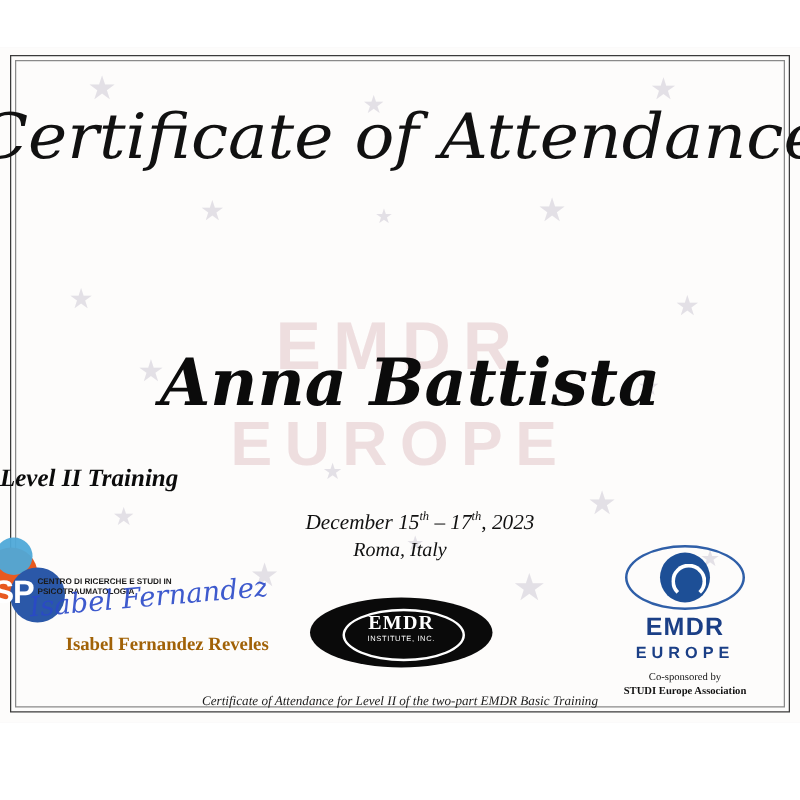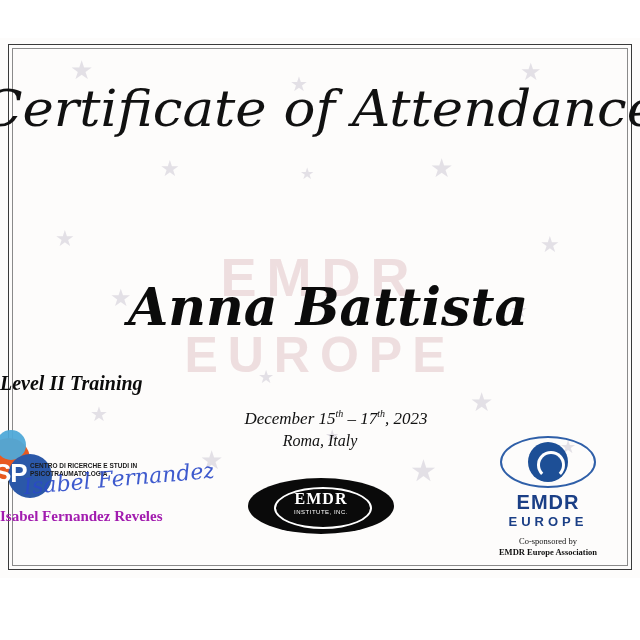--- a/index.html
+++ b/index.html
@@ -256,24 +256,24 @@
     opacity: .9;
     white-space: nowrap;
     overflow: hidden;
   }
 
   .signer-name {
     position: absolute;
     left: 0;
     top: 470px;
     width: 215px;
-    text-align: left;
+    text-align: right;
     font-weight: 700;
     font-size: 15px;
-    color: #a21caf;
+    color: #a16207;
   }
   .signer-title {
     position: absolute;
     left: 0;
     top: 490px;
     width: 215px;
     text-align: center;
     font-weight: 700;
     font-style: italic;
     font-size: 11px;
@@ -458,20 +458,21 @@
 
       <div class="emdr-europe">
         <div class="eye">
           <div class="outline"></div>
           <div class="swirl"></div>
         </div>
         <div class="e-title">EMDR</div>
         <div class="e-sub">EUROPE</div>
         <div class="cospon">
           <div>Co-sponsored by</div>
-          <div class="b">EMDR Europe Association</div>
+          <div class="b">STUDI Europe Association</div>
         </div>
       </div>
 
+      <div class="footnote">Certificate of Attendance for Level II of the two-part EMDR Basic Training</div>
 
     </div>
   </div>
 </div>
 
 </body></html>

